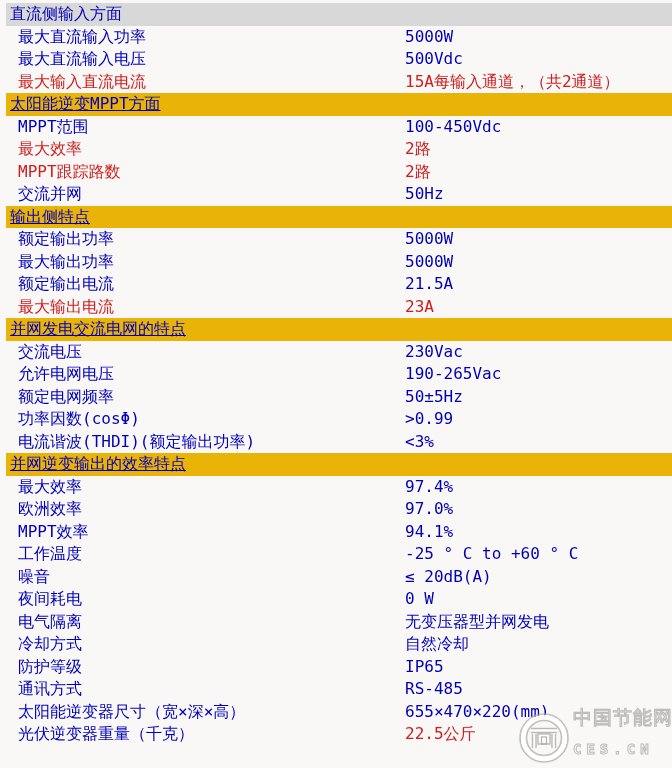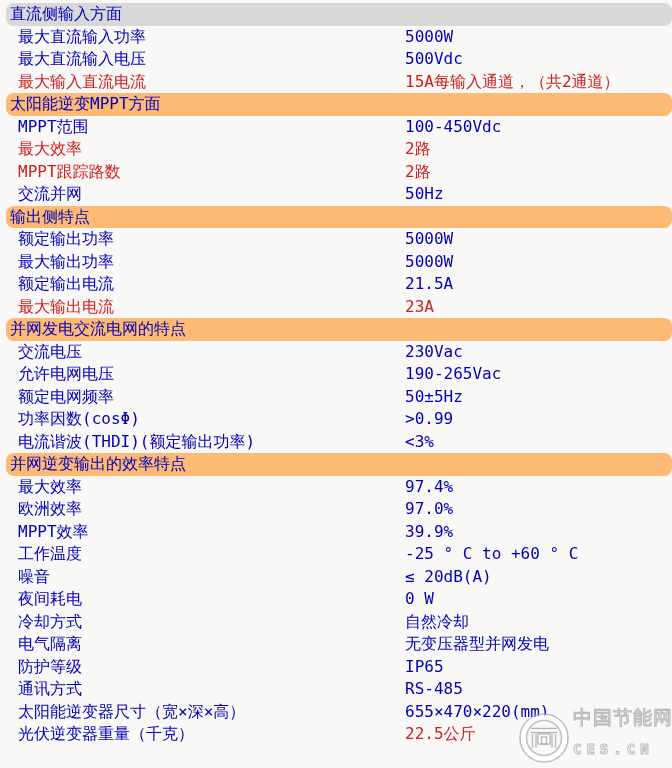--- a/index.html
+++ b/index.html
@@ -4,28 +4,28 @@
 <style>
   html,body{margin:0;padding:0;}
   body{
     width:672px;height:768px;position:relative;overflow:hidden;
     background:#faf8f6;
     font-family:"DejaVu Sans Mono","Liberation Mono",monospace;
   }
   .spec-table{position:absolute;top:3px;left:0;right:0;}
   .row{
     position:relative;height:22.5px;display:flex;align-items:center;
-    font-size:16px;white-space:nowrap;line-height:22.5px;border-radius:8px;
+    font-size:16px;white-space:nowrap;line-height:22.5px;
   }
   .row .label{margin-left:18px;}
   .row .value{position:absolute;left:405px;top:0;height:22.5px;line-height:22.5px;}
   .row.section{margin-left:6px;padding-left:4px;}
   .row.section .label{margin-left:0;font-weight:normal;}
   .bg-gray{background:#d8d8d8;}
-  .bg-beige{background:#fdba74;}
+  .bg-beige{background:#eab308;text-decoration:underline;}
   .c-blue{color:#0000bb;}
   .c-red{color:#cc1e1e;}
   
   .watermark{
     position:absolute;left:517px;top:705px;width:160px;
     pointer-events:none;user-select:none;
   }
   .wm-logo{position:absolute;left:0;top:5px;}
   .wm-text{position:absolute;left:56px;top:0;text-align:left;}
   .wm-line1{
@@ -127,41 +127,41 @@
     <div class="row">
       <span class="label c-blue">最大效率</span>
       <span class="value c-blue">97.4%</span>
     </div>
     <div class="row">
       <span class="label c-blue">欧洲效率</span>
       <span class="value c-blue">97.0%</span>
     </div>
     <div class="row">
       <span class="label c-blue">MPPT效率</span>
-      <span class="value c-blue">39.9%</span>
+      <span class="value c-blue">94.1%</span>
     </div>
     <div class="row">
       <span class="label c-blue">工作温度</span>
       <span class="value c-blue">-25 ° C to +60 ° C</span>
     </div>
     <div class="row">
       <span class="label c-blue">噪音</span>
       <span class="value c-blue">≤ 20dB(A)</span>
     </div>
     <div class="row">
       <span class="label c-blue">夜间耗电</span>
       <span class="value c-blue">0 W</span>
     </div>
     <div class="row">
+      <span class="label c-blue">电气隔离</span>
+      <span class="value c-blue">无变压器型并网发电</span>
+    </div>
+    <div class="row">
       <span class="label c-blue">冷却方式</span>
       <span class="value c-blue">自然冷却</span>
-    </div>
-    <div class="row">
-      <span class="label c-blue">电气隔离</span>
-      <span class="value c-blue">无变压器型并网发电</span>
     </div>
     <div class="row">
       <span class="label c-blue">防护等级</span>
       <span class="value c-blue">IP65</span>
     </div>
     <div class="row">
       <span class="label c-blue">通讯方式</span>
       <span class="value c-blue">RS-485</span>
     </div>
     <div class="row">

